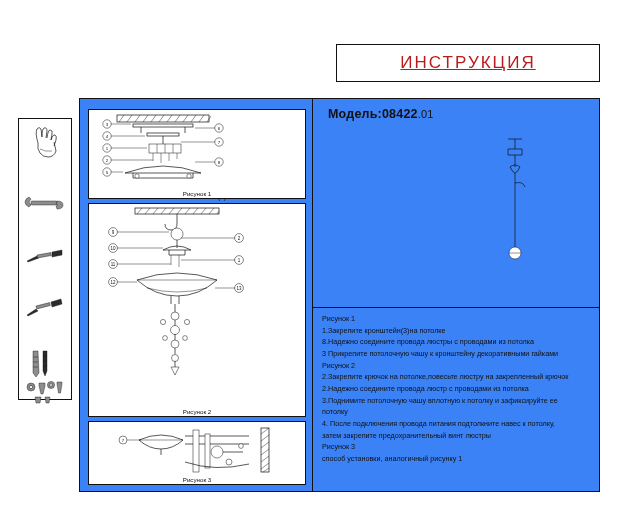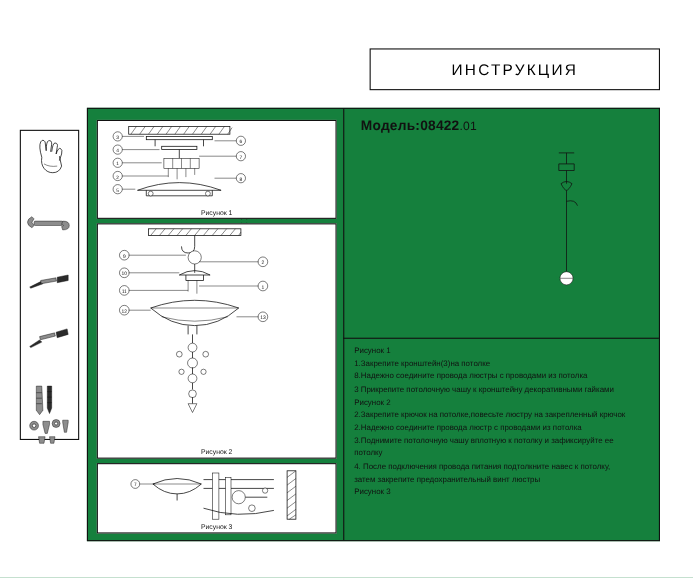--- a/index.html
+++ b/index.html
@@ -28,35 +28,36 @@
     left: 336px;
     top: 44px;
     width: 262px;
     height: 36px;
     border: 1px solid #111;
     display: flex;
     align-items: center;
     justify-content: center;
   }
   .title-box .title-text {
-    font-size: 14px;
+    font-size: 17px;
     letter-spacing: 2px;
     font-weight: 400;
-    color: #000000;
+    color: #b91c1c;
+    text-decoration: underline;
   }
 
   
   .main-frame {
     position: absolute;
     left: 79px;
     top: 98px;
     width: 519px;
     height: 392px;
     border: 1px solid #111;
-    background: #15803d;
+    background: #3b82f6;
   }
 
   
   .v-div {
     position: absolute;
     left: 232px;
     top: 0;
     width: 1px;
     height: 392px;
     background: #111;
@@ -452,16 +453,17 @@
       <p>8.Надежно соедините провода люстры с проводами из потолка</p>
       <p>3 Прикрепите потолочную чашу к кронштейну декоративными гайками</p>
       <p>Рисунок 2</p>
       <p>2.Закрепите крючок на потолке,повесьте люстру на закрепленный крючок</p>
       <p>2.Надежно соедините провода люстр с проводами из потолка</p>
       <p>3.Поднимите потолочную чашу вплотную к потолку и зафиксируйте ее</p>
       <p>потолку</p>
       <p>4. После подключения провода питания подтолкните навес к потолку,</p>
       <p>затем закрепите предохранительный винт люстры</p>
       <p>Рисунок 3</p>
+      <p>способ установки, аналогичный рисунку 1</p>
     </div>
 
   </div>
 </div>
 
 </body></html>

